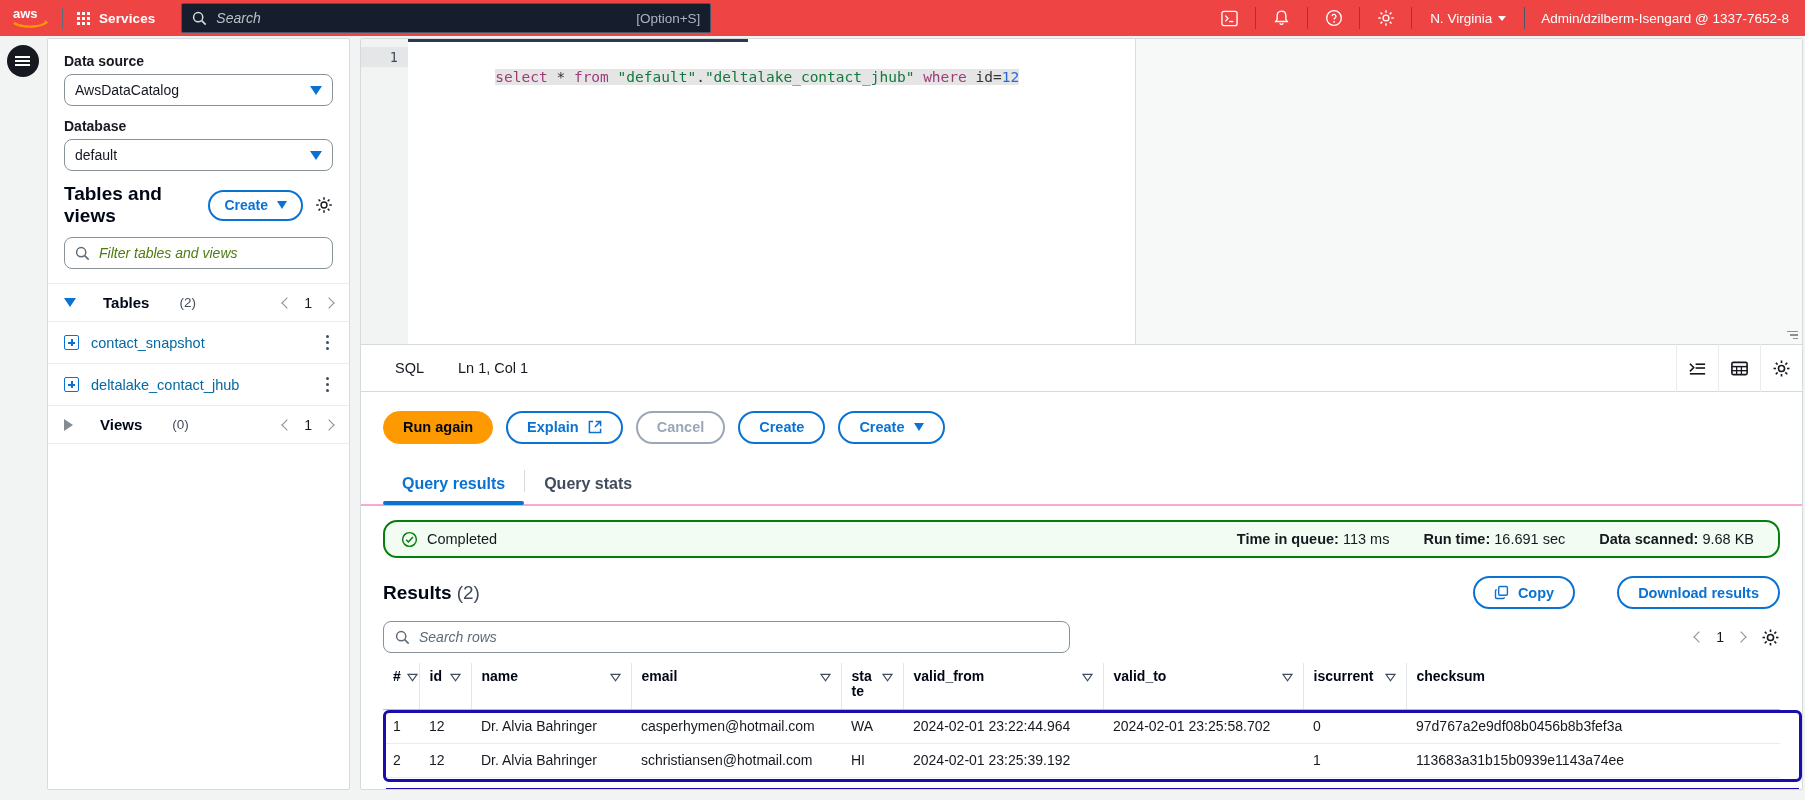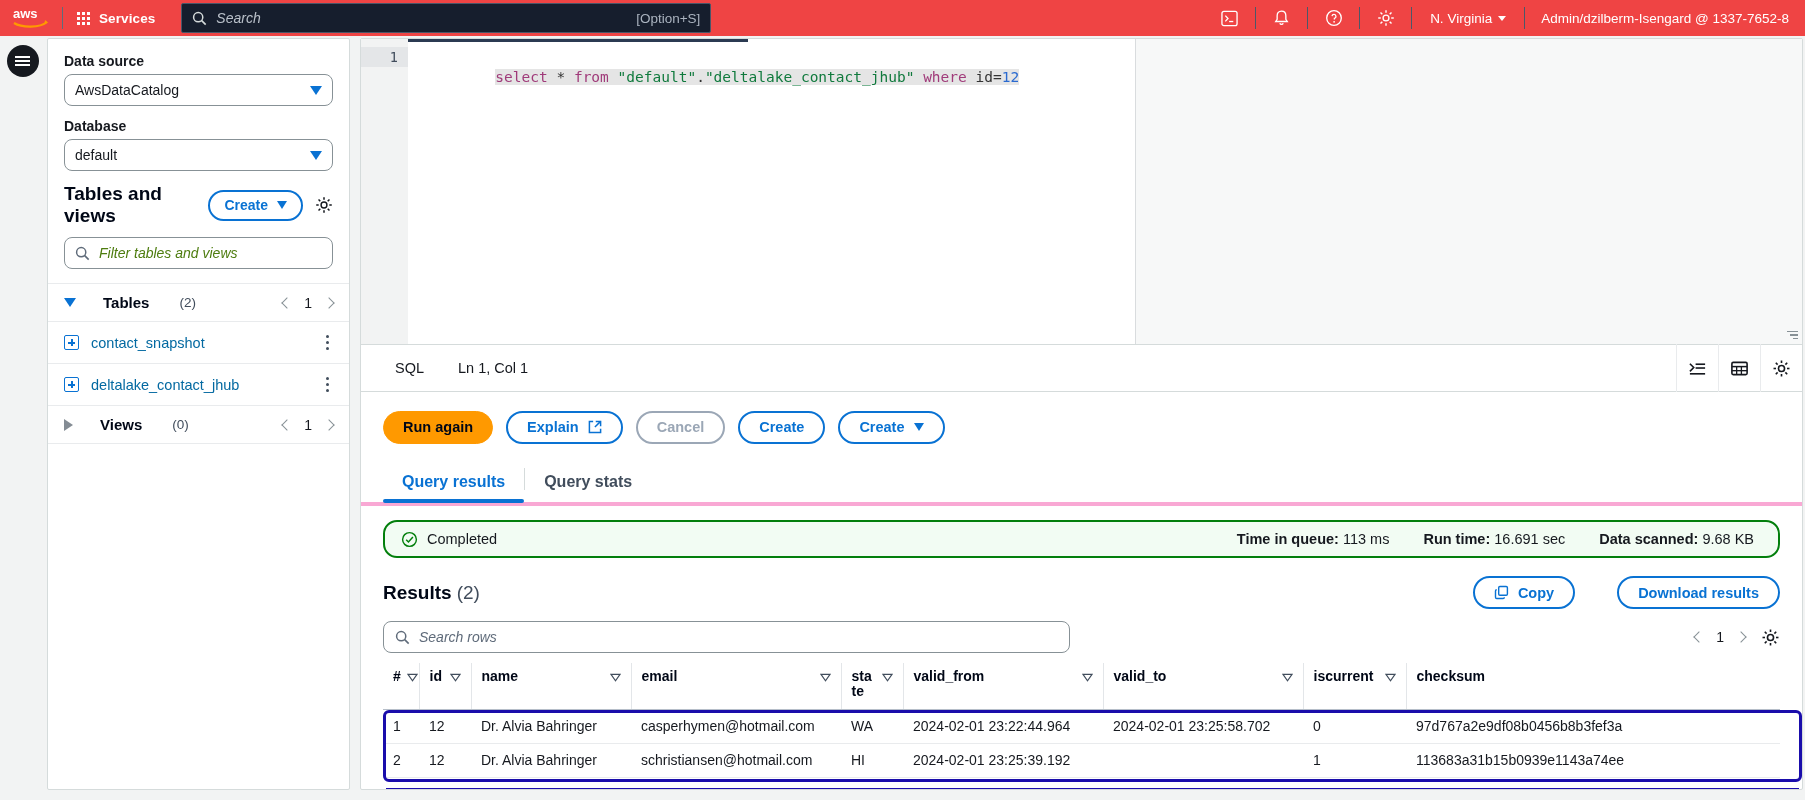--- a/index.html
+++ b/index.html
@@ -142,21 +142,21 @@
   .btn + .btn { margin-left:13px; }
   .reuse { margin-left:auto; text-align:right; }
   .reuse-row1 { display:flex; align-items:center; gap:11px; justify-content:flex-end; }
   .toggle { width:29px; height:16px; border-radius:8px; background:#16191f; position:relative; cursor:pointer; }
   .toggle:after { content:""; position:absolute; width:12px;height:12px;border-radius:50%;background:#fff; left:2px; top:2px; }
   .reuse-label { font-size:14.5px; color:#000716; }
   .reuse-row2 { display:flex; align-items:center; gap:8px; justify-content:flex-end; margin-top:4px; }
   .reuse-sub { font-size:13px; color:#414d5c; }
 
   
-  .tabs { display:flex; align-items:flex-end; padding-left:22px; border-bottom:4px solid #f9a8d4; height:44px; }
+  .tabs { display:flex; align-items:flex-end; padding-left:22px; border-bottom:2px solid #f9a8d4; height:44px; }
   .tab { font-size:16px; font-weight:700; padding:0 19px 11px 19px; cursor:pointer; color:#414d5c; position:relative; }
   .tab.active { color:#0972d3; }
   .tab.active:after { content:""; position:absolute; left:0; right:0; bottom:-1px; height:4px; background:#0972d3; border-radius:2px; }
   .tab-sep { width:1px; height:22px; background:#d5dbdb; margin-bottom:12px; }
 
   
   .banner-wrap { padding:14px 22px 0 22px; }
   .banner { border:2px solid #037f0c; background:#f2fcf3; border-radius:14px; height:38px;
             display:flex; align-items:center; padding:0 16px; }
   .banner-left { display:flex; align-items:center; gap:9px; font-size:14.5px; color:#16191f; }

